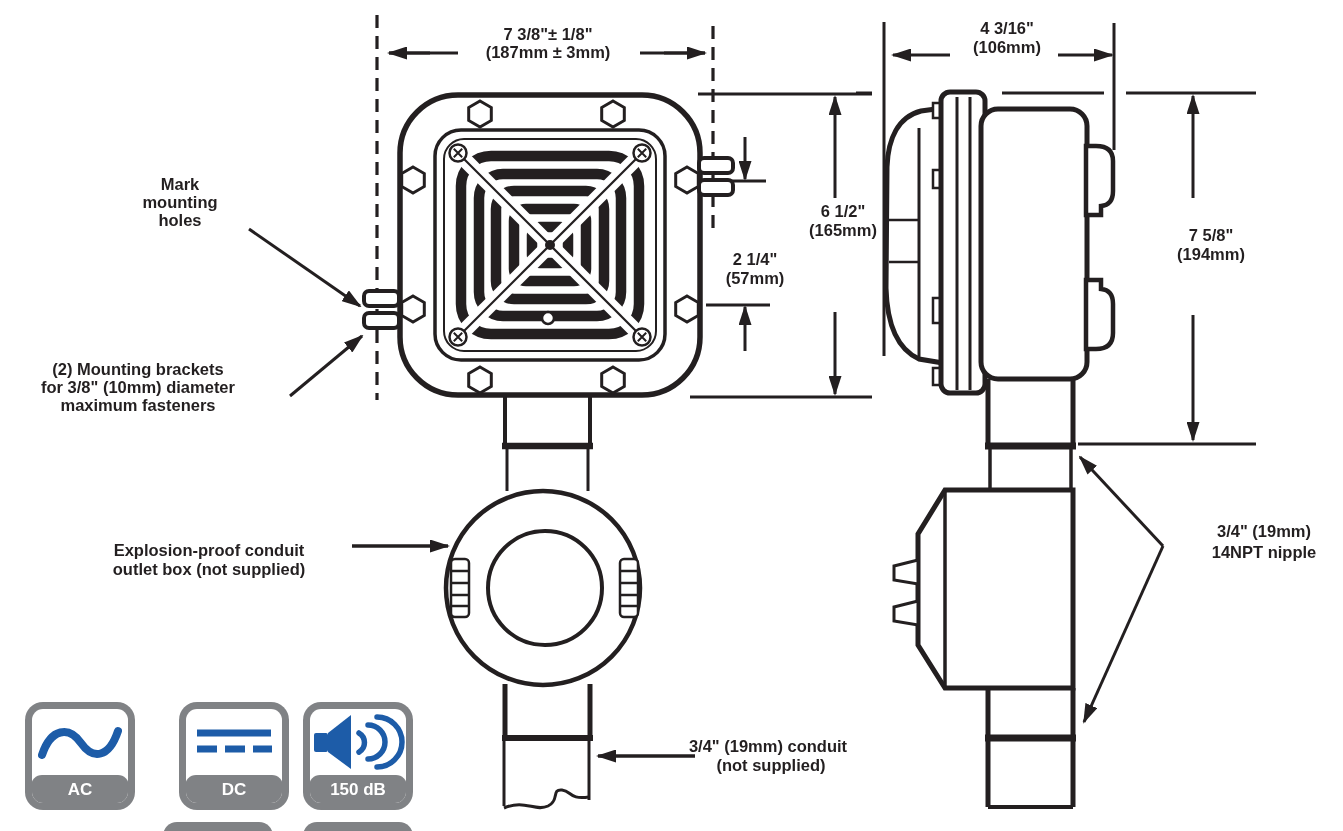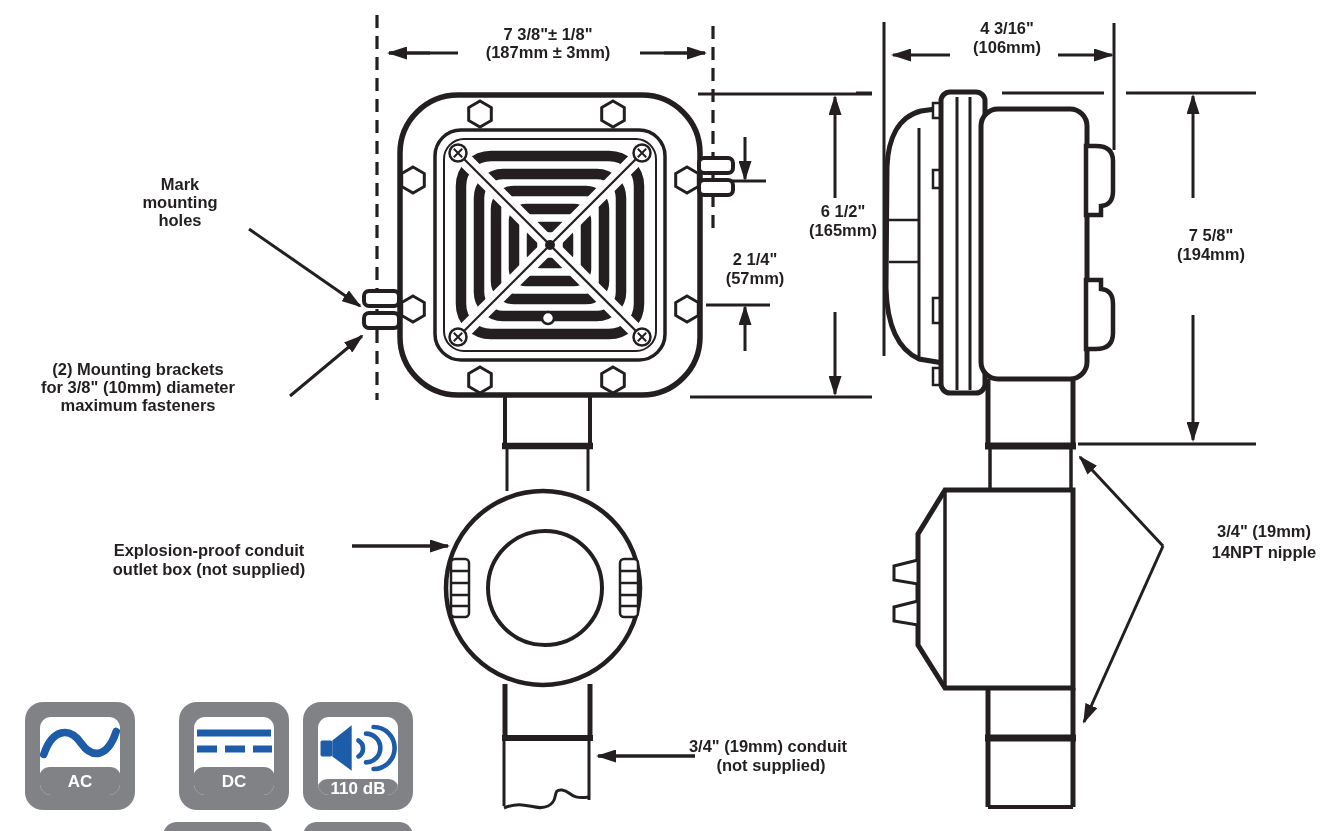--- a/index.html
+++ b/index.html
@@ -1,21 +1,21 @@
 <!DOCTYPE html>
 <html><head>
 <meta charset="utf-8">
 <style>
   *{margin:0;padding:0;box-sizing:border-box}
   html,body{width:1343px;height:831px;background:#fff;overflow:hidden;
     font-family:"Liberation Sans",sans-serif;position:relative}
   svg.diagram{position:absolute;left:0;top:0}
   svg text{font:bold 16.5px "Liberation Sans",sans-serif;fill:#231f20;text-anchor:middle}
   .badge{position:absolute;top:702px;width:110px;height:108px;background:#808285;
-    border-radius:18px;padding:15px}
+    border-radius:18px;padding:7px}
   .badge-inner{width:100%;height:100%;background:#fff;border-radius:11px;
     display:flex;flex-direction:column;overflow:hidden}
   .badge-icon{flex:1;display:flex;align-items:center;justify-content:center}
   .badge-label{height:29px;background:#808285;color:#fff;display:flex;
     align-items:center;justify-content:center;font:bold 17px "Liberation Sans",sans-serif;
     border-radius:11px 11px 9px 9px;margin:0 -1px -1px -1px}
   .badge-partial{position:absolute;top:822px;width:110px;height:14px;
     background:#808285;border-radius:16px 16px 0 0}
 </style>
 </head>
@@ -248,18 +248,18 @@
   <div class="badge-inner">
     <div class="badge-icon">
       <svg width="95" height="62" viewBox="0 0 95 62">
         <rect x="3" y="22" width="14" height="19" rx="2" fill="#1d5ca8"></rect>
         <polygon points="17,22 40,4 40,58 17,41" fill="#1d5ca8"></polygon>
         <path d="M48 22 a11 11 0 0 1 0 19" stroke="#1d5ca8" stroke-width="5.5" fill="none" stroke-linecap="round"></path>
         <path d="M57 14 a17 17 0 0 1 0 34" stroke="#1d5ca8" stroke-width="5.5" fill="none" stroke-linecap="round"></path>
         <path d="M66 6  a25 25 0 0 1 0 50" stroke="#1d5ca8" stroke-width="5.5" fill="none" stroke-linecap="round"></path>
       </svg>
     </div>
-    <div class="badge-label">110 dB</div>
+    <div class="badge-label">150 dB</div>
   </div>
 </div>
 
 <div class="badge-partial" style="left:163px"></div>
 <div class="badge-partial" style="left:303px"></div>
 
 </body></html>

